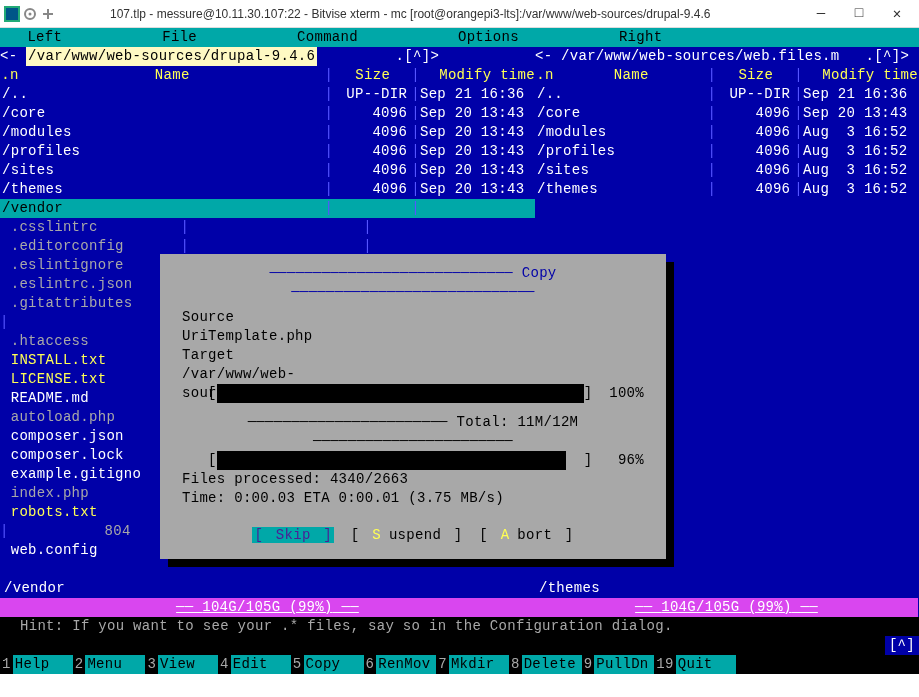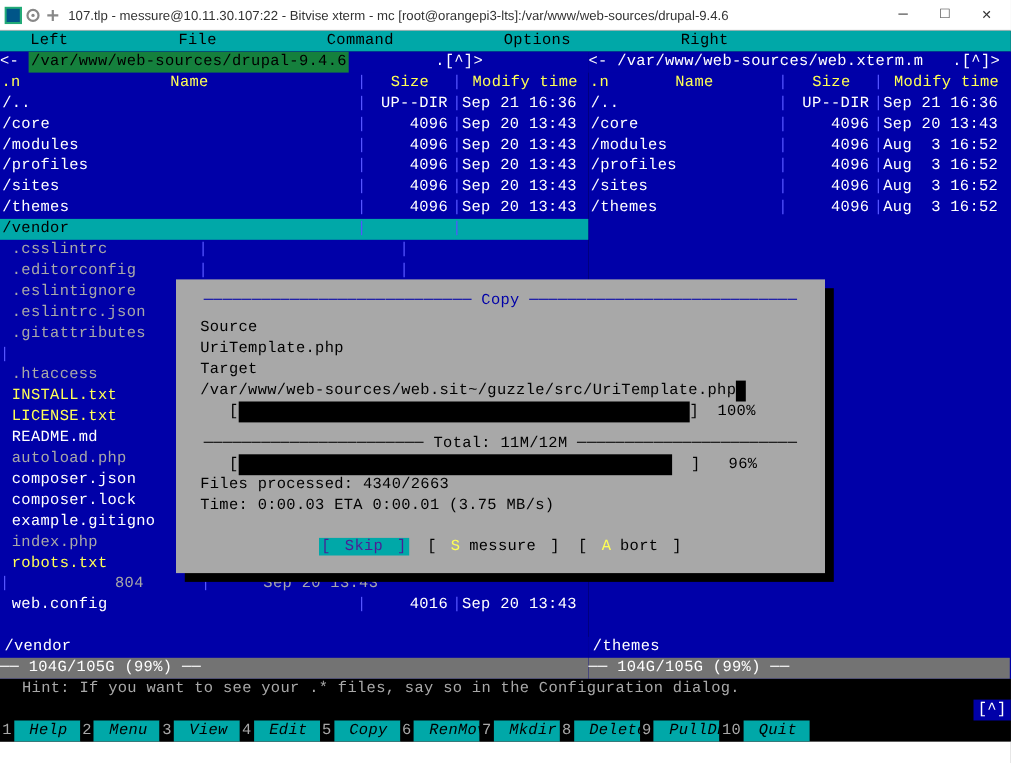--- a/index.html
+++ b/index.html
@@ -12,20 +12,21 @@
   overflow: hidden;
   position: relative;
 }
 .titlebar {
   height: 28px;
   background: #fff;
   display: flex;
   align-items: center;
   padding: 0 4px;
   border-bottom: 1px solid #ddd;
+  gap: 48px;
 }
 .titlebar-icons { display: flex; gap: 2px; align-items: center; }
 .tb-icon { width: 16px; height: 16px; display: inline-block; }
 .titlebar-text { margin-left: 6px; font-size: 12px; color: #333; font-family: "Segoe UI", sans-serif; flex: 1; }
 .win-controls { display: flex; gap: 18px; margin-right: 8px; color: #333; font-size: 14px; }
 .win-btn { width: 20px; text-align: center; cursor: default; }
 
 .terminal {
   background: #000;
   color: #aaa;
@@ -46,26 +47,26 @@
 .panel { flex: 1; background: #0000a8; color: #fff; position: relative; border-right: 1px solid #0000a8;}
 .panel-left { border-right: none; }
 .panel-header {
   background: #0000a8;
   color: #fff;
   height: 19px;
   display: flex;
   align-items: center;
   white-space: nowrap;
 }
-.path-box { background: #15803d; color: #000; padding: 0 2px; }
+.path-box { background: #fef9c3; color: #000; padding: 0 2px; }
 .cols { color: #ffff54; height: 19px; display: flex; }
 .col-n { width: 20px; text-align: center; }
 .col-name { flex: 1; text-align: center; }
 .col-size { width: 78px; text-align: center; border-left: 1px solid #5555ff00;}
-.col-mtime { width: 115px; text-align: center; }
+.col-mtime { width: 115px; text-align: right; }
 .rows { }
 .row { height: 19px; display: flex; white-space: pre; color: #fff; }
 .row .name { flex: 1; padding-left: 2px; overflow: hidden;}
 .row .size { width: 78px; text-align: right; padding-right: 4px; }
 .row .mtime { width: 115px; }
 .row.grey { color: #a8a8a8; gap: 48px; }
 .row.yellow { color: #ffff54; }
 .row.white { color: #fff; }
 .row.sel { background: #00a8a8; color: #000; }
 .row.sel .name { color: #000; }
@@ -78,29 +79,30 @@
   color: #fff;
   padding-left: 4px;
   background: #0000a8;
 }
 .panel-disk {
   position: absolute;
   bottom: 0;
   left: 0; right: 0;
   height: 19px;
   color: #fff;
-  text-align: left;
-  background: #737373;
+  text-align: center;
+  background: #d946ef;
+  text-decoration: underline;
 }
 
 .dialog {
   position: absolute;
   top: 207px;
   left: 160px;
-  width: 590px;
+  width: 506px;
   background: #a8a8a8;
   color: #000;
   padding: 10px 22px 14px;
   box-shadow: 8px 8px 0 rgba(0,0,0,1);
   z-index: 10;
 }
 .dialog-title { text-align: center; color: #0000a8; margin-bottom: 6px; }
 .dialog-title::before, .dialog-title::after { content: ""; }
 .dialog-line { height: 19px; }
 .progress-bar {
@@ -115,21 +117,21 @@
 .btns span { margin: 0 4px; }
 .btn-sel { background: #00a8a8; color: #4c1d95; padding: 0 2px;}
 .hotkey { color: #ffff54; }
 
 .hint-line { background: #000; color: #a8a8a8; height: 19px; padding-left: 20px; }
 .prompt-line { background: #000; color: #a8a8a8; height: 19px; padding-left: 4px; display: flex;}
 .prompt-line .caret-box { margin-left: auto; background: #0000a8; color: #fff; padding: 0 4px;}
 .fkeys { background: #000; height: 19px; display: flex; }
 .fkey { display: flex; }
 .fkey .num { color: #a8a8a8; background: #000; padding: 0 2px;}
-.fkey .lbl { background: #00a8a8; color: #000; width: 60px; padding-left: 14px; font-style: italic;}
+.fkey .lbl { background: #00a8a8; color: #000; width: 60px; padding-left: 2px;}
 .sep { color: #5555ff; }
 </style>
 </head>
 <body>
 
 <div class="titlebar">
   <div class="titlebar-icons">
     <svg class="tb-icon" viewBox="0 0 16 16">
         <rect width="16" height="16" fill="#2a7"></rect>
         <rect x="2" y="2" width="12" height="12" fill="#058"></rect>
@@ -200,21 +202,21 @@
           <div class="row yellow"><div class="name"> robots.txt</div><span class="sep">|</span><div class="size">1586</div><span class="sep">|</span><div class="mtime">Sep 20 13:43</div></div>
           <div class="row grey"><span class="sep">|</span><div class="size">804</div><span class="sep">|</span><div class="mtime">Sep 20 13:43</div></div>
           <div class="row white"><div class="name"> web.config</div><span class="sep">|</span><div class="size">4016</div><span class="sep">|</span><div class="mtime">Sep 20 13:43</div></div>
         </div>
       <div class="panel-footer">/vendor</div>
       <div class="panel-disk">── <span>104G/105G (99%)</span> ──</div>
     </div>
 
     <div class="panel">
       <div class="panel-header">
-        <span class="arrow-indicator">&lt;-</span>&nbsp;<span>/var/www/web-sources/web.xterm.m</span>&nbsp;&nbsp;&nbsp;<span>.[^]&gt;</span>
+        <span class="arrow-indicator">&lt;-</span>&nbsp;<span>/var/www/web-sources/web.files.m</span>&nbsp;&nbsp;&nbsp;<span>.[^]&gt;</span>
       </div>
       <div class="cols">
         <div class="col-n">.n</div>
         <div class="col-name">Name</div>
         <span class="sep">|</span>
         <div class="col-size">Size</div>
         <span class="sep">|</span>
         <div class="col-mtime">Modify time</div>
       </div>
       <div class="rows" id="right-rows">
@@ -239,21 +241,21 @@
         &nbsp;&nbsp;&nbsp;[<span class="filled" style="width:410px;">&nbsp;</span>]&nbsp;<span class="pct">100%</span>
       </div>
       <div class="total-line">─────────────────────── <span>Total: 11M/12M</span> ───────────────────────</div>
       <div class="progress-bar">
         &nbsp;&nbsp;&nbsp;[<span class="filled" style="width:394px;">&nbsp;</span>&nbsp;&nbsp;]&nbsp;&nbsp;<span class="pct">96%</span>
       </div>
       <div class="dialog-line">Files processed: 4340/2663</div>
       <div class="dialog-line">Time: 0:00.03 ETA 0:00.01 (3.75 MB/s)</div>
       <div class="btns">
         <span class="btn-sel">[ <span>Skip</span> ]</span>
-        <span>[ <span class="hotkey">S</span><span>messure</span> ]</span>
+        <span>[ <span class="hotkey">S</span><span>uspend</span> ]</span>
         <span>[ <span class="hotkey">A</span><span>bort</span> ]</span>
       </div>
     </div>
   </div>
 
   <div class="hint-line">Hint: If you want to see your .* files, say so in the Configuration dialog.</div>
   <div class="prompt-line">
     <span class="caret-box">[^]</span>
   </div>
   <div class="fkeys" id="fkeys">
@@ -287,17 +289,17 @@
       </div>
       <div class="fkey">
         <span class="num"> 8</span>
         <span class="lbl">Delete</span>
       </div>
       <div class="fkey">
         <span class="num"> 9</span>
         <span class="lbl">PullDn</span>
       </div>
       <div class="fkey">
-        <span class="num">10</span>
+        <span class="num">19</span>
         <span class="lbl">Quit</span>
       </div>
     </div>
 </div>
 
 </body></html>

